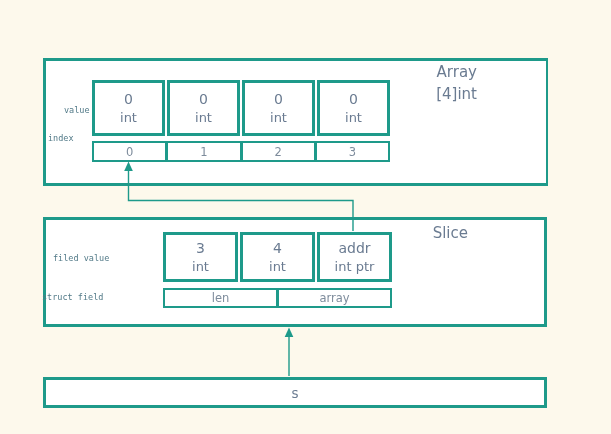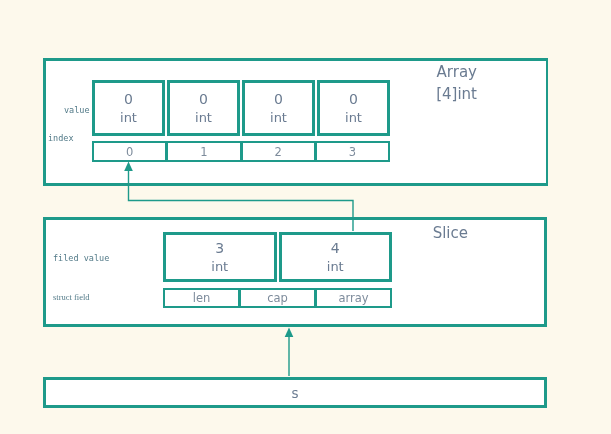--- a/index.html
+++ b/index.html
@@ -132,36 +132,39 @@
     <div class="tick-cell">3</div>
   </div>
 
   <div class="box" style="left:43px; top:192px; width:504px; height:110px;"></div>
 
   <div class="box-title" style="right:80px; top:197px;text-align:right;">
     <div>Slice</div>
   </div>
 
   <div class="row-label" style="left:53px; top:228px;">filed value</div>
-  <div class="row-label" style="left:53px; top:267px;font-family:Liberation Serif, serif;">struct field</div>
+  <div class="row-label" style="left:42px; top:267px;">struct field</div>
 
   <div class="cell-row" style="left:163px; top:207px; width:229px; height:50px;">
     <div class="cell">
       <div class="cell-value">3</div>
       <div class="cell-type">int</div>
     </div>
     <div class="cell">
       <div class="cell-value">4</div>
       <div class="cell-type">int</div>
     </div>
+    <div class="cell">
+      <div class="cell-value">addr</div>
+      <div class="cell-type">int ptr</div>
+    </div>
   </div>
 
   <div class="tick-row" style="left:163px; top:263px; width:229px; height:20px;text-align:right;">
     <div class="tick-cell">len</div>
-    <div class="tick-cell">cap</div>
     <div class="tick-cell">array</div>
   </div>
 
   <div class="box s-box" style="left:43px; top:352px; width:504px; height:31px;">
     <span>s</span>
   </div>
 
   <svg class="arrows" width="611" height="434" viewBox="0 0 611 434">
 
     <g>

